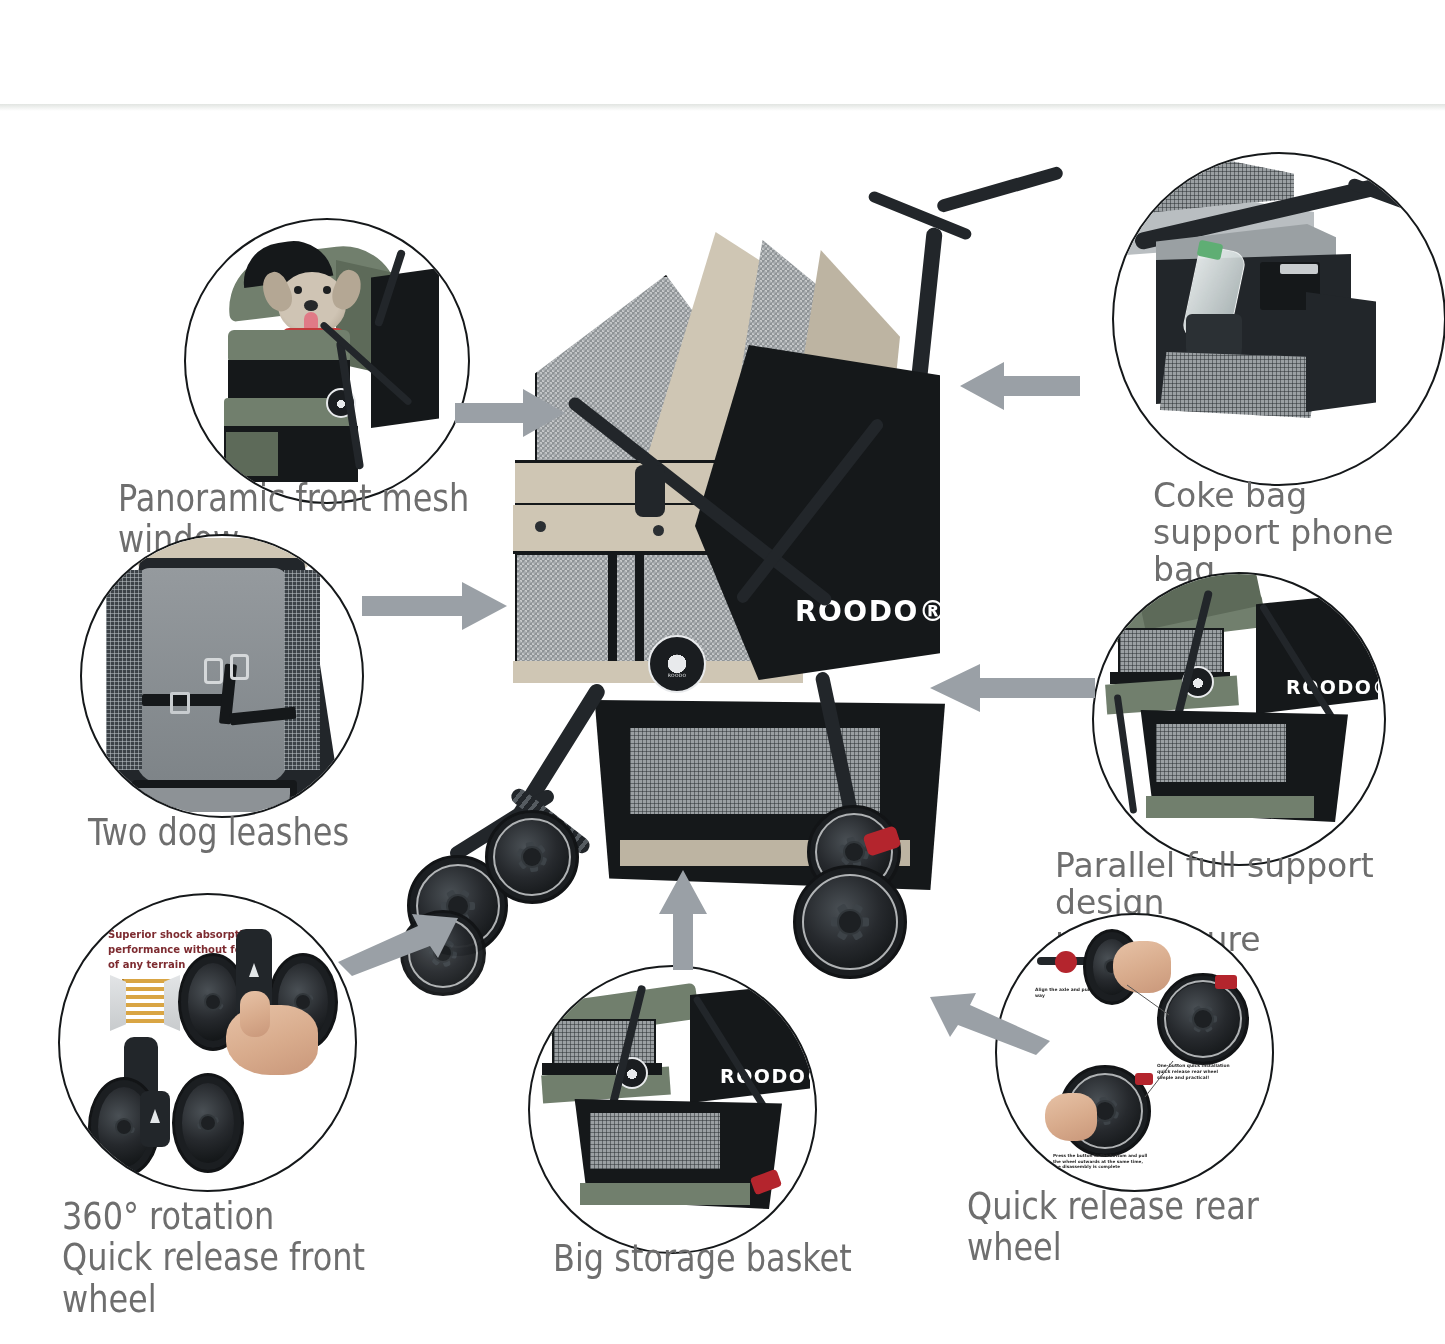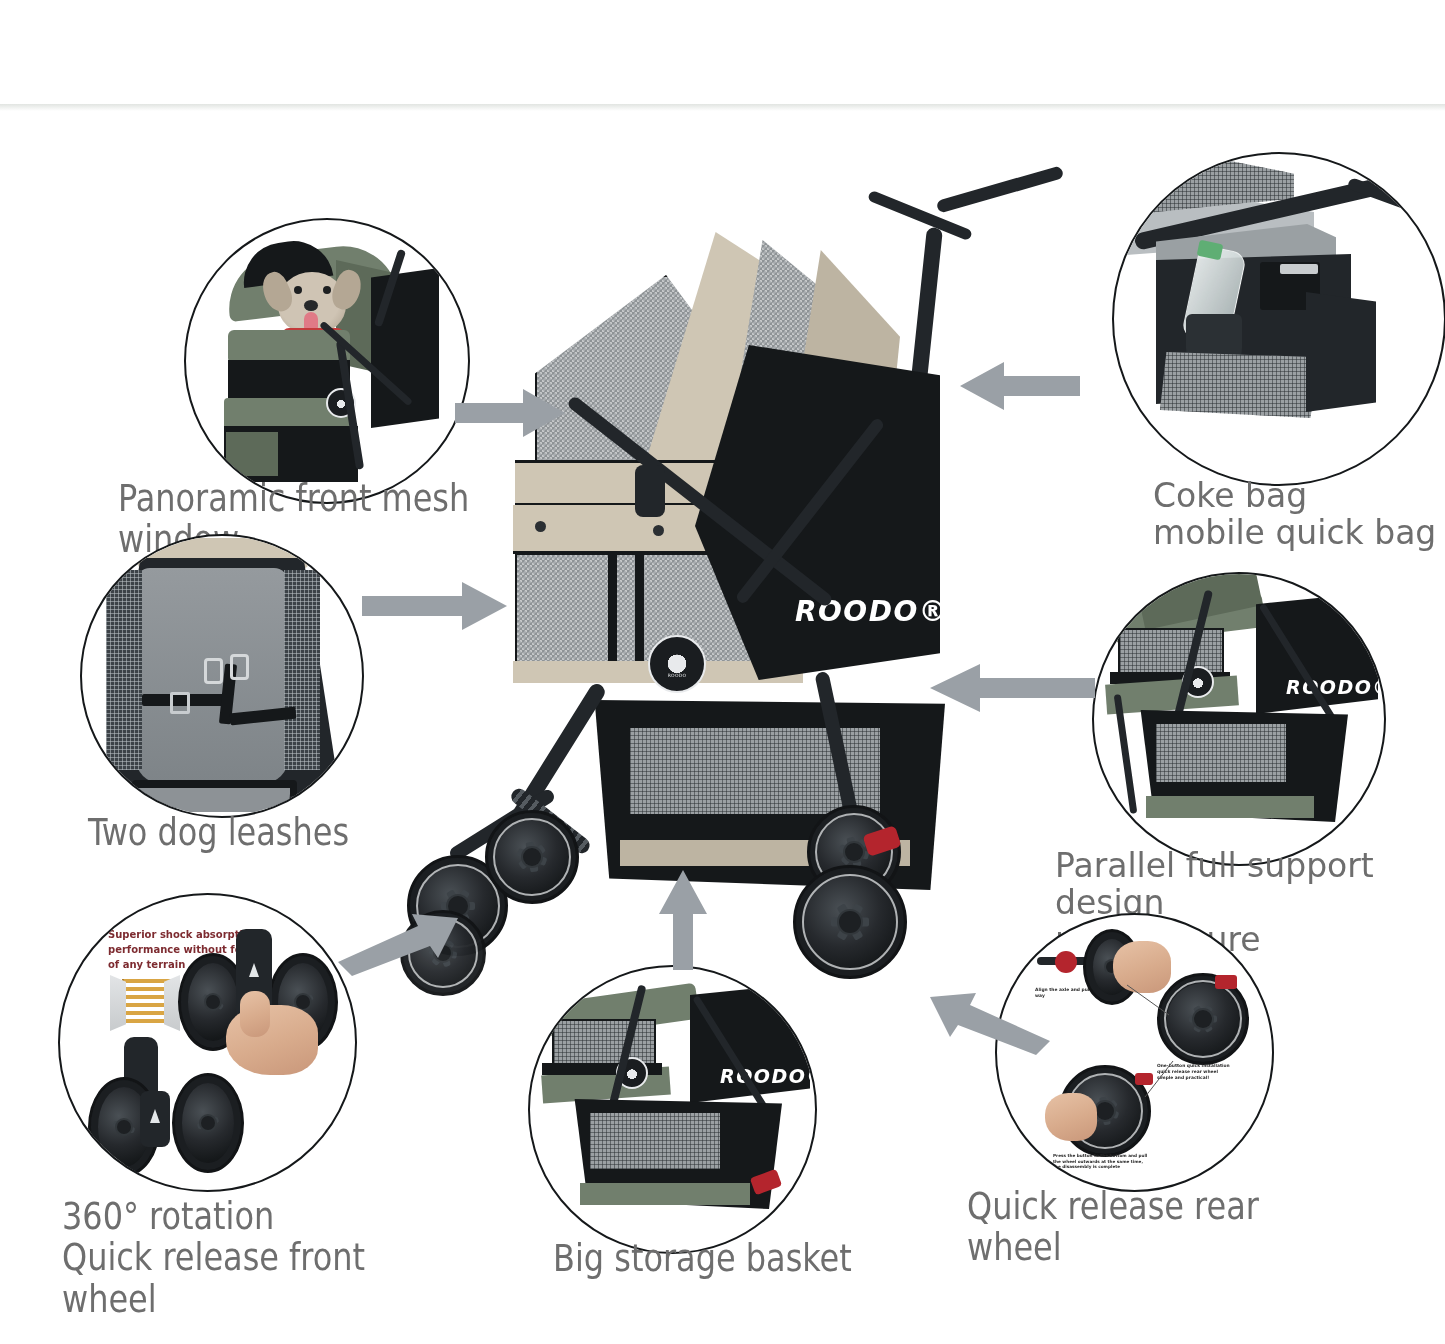--- a/index.html
+++ b/index.html
@@ -98,21 +98,20 @@
   }
   .wheel .rim{
     position:absolute;left:50%;top:50%;transform:translate(-50%,-50%);
     border-radius:50%;border:2px solid rgba(225,228,230,.75);
   }
 
   
   .roodo{
     position:absolute;color:#ffffff;font-weight:bold;letter-spacing:1.5px;
     font-family:"DejaVu Sans","Liberation Sans",sans-serif;
-    font-style:italic;
     -webkit-text-stroke:0px;
   }
   .badge{
     position:absolute;border-radius:50%;background:#1a1d20;
     border:2px solid #e8eaec;display:flex;align-items:center;justify-content:center;
     color:#e8eaec;font-size:5px;font-family:"DejaVu Sans",sans-serif;
     flex-direction:column;line-height:1;
   }
   .badge .dog{
     width:54%;height:42%;
@@ -386,21 +385,21 @@
            background:linear-gradient(105deg,rgba(235,240,240,.95),rgba(200,212,212,.8));
            border:1px solid rgba(255,255,255,.6);transform:rotate(12deg);"></div>
       <div style="position:absolute;left:84px;top:88px;width:24px;height:16px;background:#5fae74;border-radius:3px;transform:rotate(12deg);"></div>
       <div style="position:absolute;left:72px;top:160px;width:56px;height:58px;background:#2b3034;border-radius:6px 6px 24px 24px;"></div>
 
       <div class="mesh-fine" style="position:absolute;left:46px;top:198px;width:160px;height:66px;clip-path:polygon(4% 0,100% 8%,94% 100%,0 88%);"></div>
       <div class="blk2" style="position:absolute;left:192px;top:138px;width:70px;height:120px;clip-path:polygon(0 0,100% 8%,100% 92%,0 100%);"></div>
     </div>
   </div>
   <div class="caption cap-wide" style="left:1153px;top:478px;width:290px;">Coke bag
-mobile quick bag</div>
+support phone bag</div>
 
   <svg class="arrow" style="left:960px;top:358px;width:120px;height:56px;background:none;" viewBox="0 0 120 56">
     <polygon points="120,18 44,18 44,4 0,28 44,52 44,38 120,38" fill="#9aa0a6"></polygon>
   </svg>
 
   <div class="circle" style="left:1092px;top:572px;width:290px;height:290px;">
     <div class="inner">
       <div class="sage" style="position:absolute;left:20px;top:28px;width:150px;height:34px;border-radius:6px;transform:rotate(-7deg);"></div>
       <div class="sage2" style="position:absolute;left:46px;top:4px;width:120px;height:40px;transform:rotate(-12deg);"></div>
       <div class="mesh-fine" style="position:absolute;left:24px;top:54px;width:102px;height:58px;border:2px solid #15181a;"></div>

